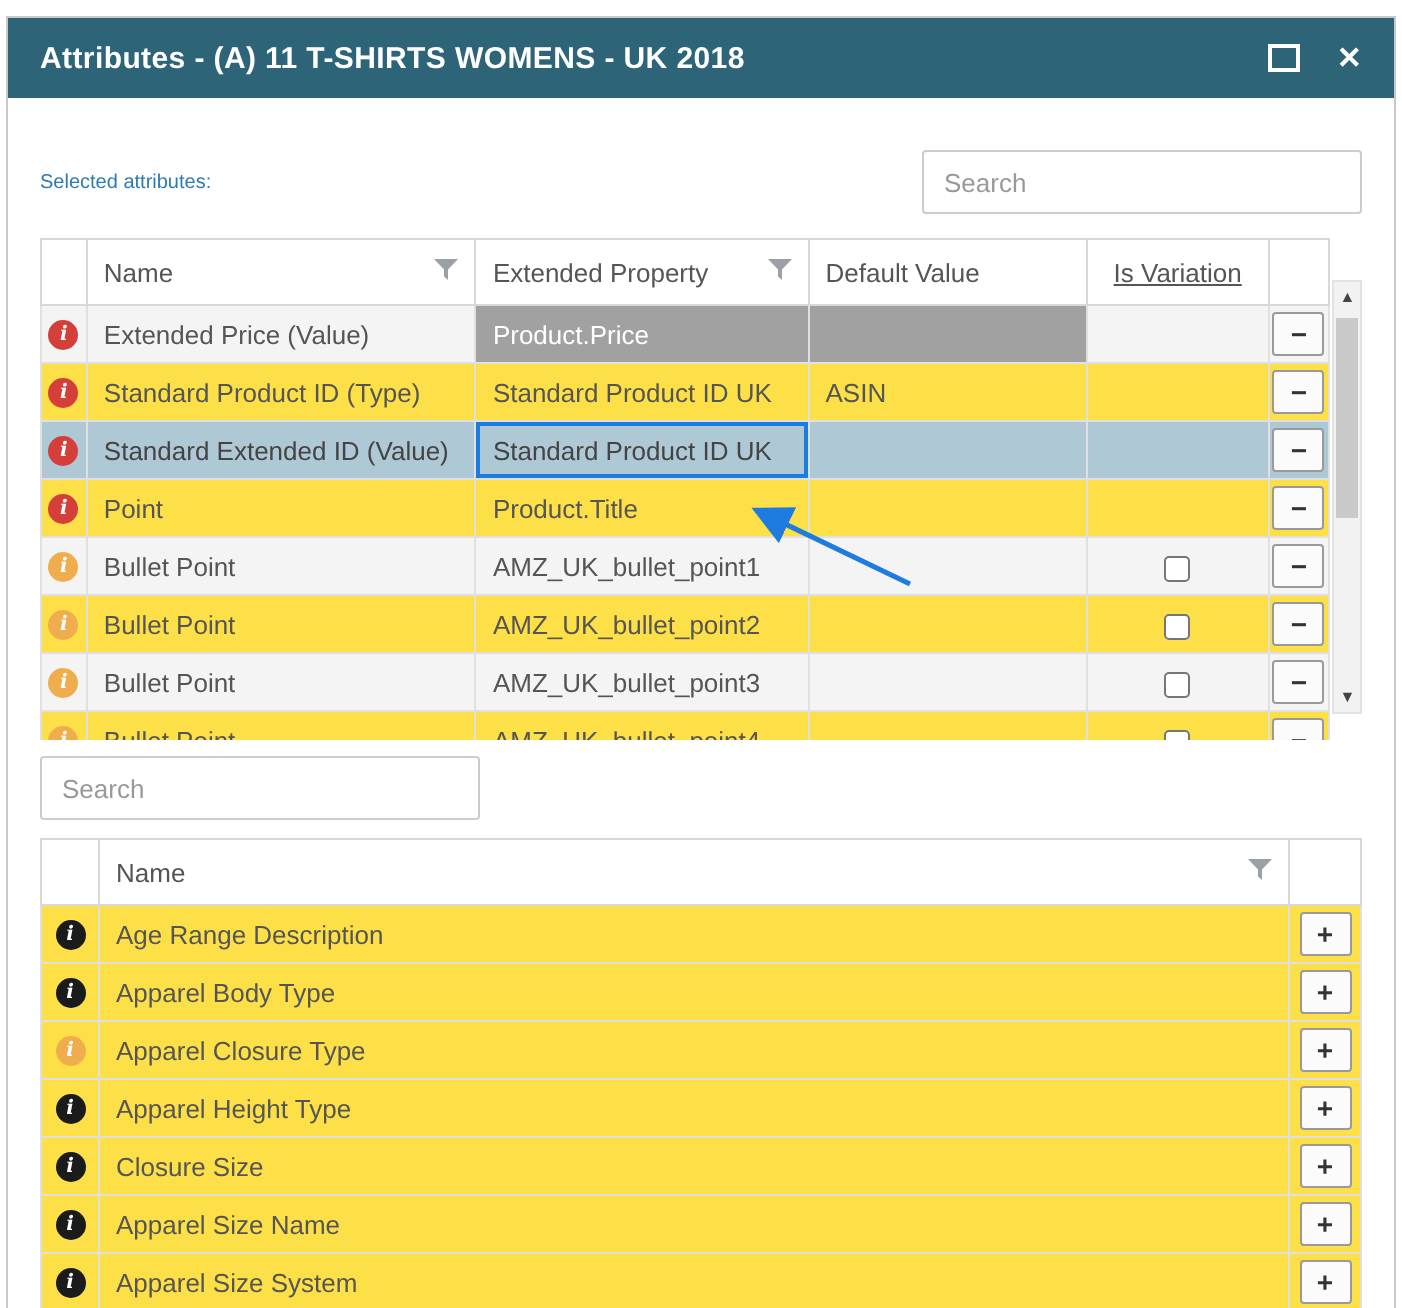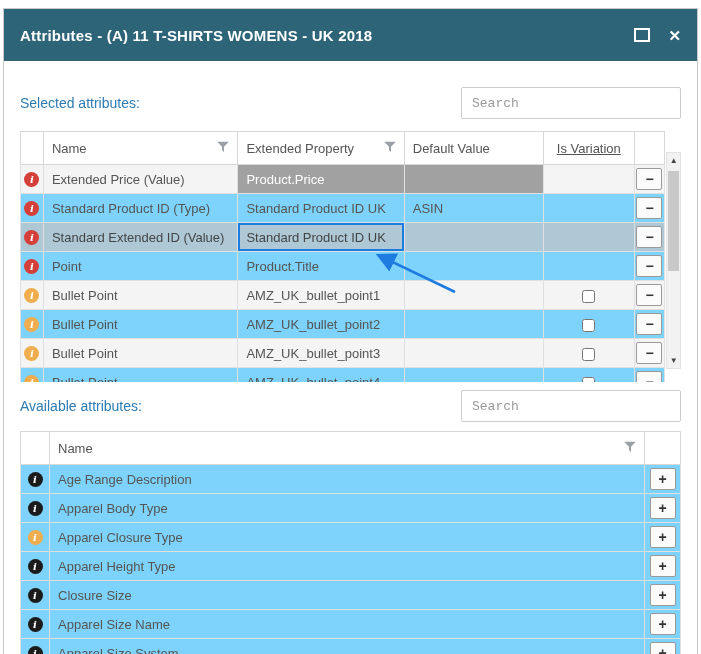--- a/index.html
+++ b/index.html
@@ -1,35 +1,35 @@
 <!DOCTYPE html>
 <html style="--header-bg: #2d6478; --accent-blue: #2d7bb2; --selected-row: #aec8d6; --highlight-border: #1a7ce0; --gray-cell: #a1a1a1; --icon-red: #d43f3a; --icon-yellow: #f0ad4e; --icon-dark: #1b1b1b; --arrow-blue: #1e7be0;"><head>
 <meta charset="utf-8">
 <style>
   html,body{width:701px;height:654px;margin:0;padding:0;overflow:hidden;background:#fff;
     font-family:"Liberation Sans",sans-serif;font-size:13px;color:#555;}
   .dialog{position:absolute;left:3px;top:8px;right:3px;bottom:0;background:#fff;
     border:1px solid #c9c9c9;border-bottom:none;}
-  .dialog-header{height:52px;background:var(--header-bg,#2d6478);color:#fff;display:flex;
+  .dialog-header{height:40px;background:var(--header-bg,#2d6478);color:#fff;display:flex;
     align-items:center;padding:0 16px;}
   .dialog-title{flex:1;font-size:15px;font-weight:bold;letter-spacing:.2px;}
   .win-btns{display:flex;align-items:center;gap:18px;}
   .maximize-icon{width:12px;height:10px;border:2px solid #fff;display:inline-block;}
   .close-icon{font-size:15px;font-weight:bold;cursor:pointer;line-height:1;}
   .content{padding:0 16px;}
   .section-head{display:flex;justify-content:space-between;align-items:center;height:32px;}
   .sec1{margin-top:26px;} .sec2{margin-top:8px;}
-  .section-label{color:var(--accent-blue,#2d7bb2);font-size:14px;}
+  .section-label{color:var(--accent-blue,#2d7bb2);font-size:10px;}
   .search-input{width:198px;height:30px;border:1px solid #ccc;border-radius:2px;
-    padding:0 10px;font-size:13px;color:#555;font-family:Liberation Mono, monospace;outline:none;}
+    padding:0 10px;font-size:13px;color:#555;font-family:Liberation Sans, sans-serif;outline:none;}
   .search-input::placeholder{color:#999;}
   .tbl-zone{display:flex;align-items:flex-start;}
   .tbl-wrap1{margin-top:12px;height:251px;overflow:hidden;}
   .tbl-wrap2{margin-top:9px;overflow:hidden;}
-  table{border-collapse:collapse;table-layout:fixed;background:#7dd3fc;font-size:13px;padding-left:43px;}
+  table{border-collapse:collapse;table-layout:fixed;background:#fde047;font-size:13px;padding-left:43px;}
   th,td{border:1px solid #e0e0e0;padding:0 8px;height:28px;overflow:hidden;
     white-space:nowrap;text-overflow:ellipsis;text-align:left;font-weight:normal;}
   thead th{height:32px;color:#555;background:#fff;border-color:#d8d8d8;position:relative;}
   .c-icon{width:28px;padding:0;text-align:center;}
   .t1 .c-name{width:182px;} .t1 .c-ext{width:158px;} .t1 .c-def{width:162px;}
   .t1 .c-var{width:82px;text-align:center;text-decoration:underline;} .t1 .c-act{width:33px;padding:0;text-align:center;}
   .t2 .c-name{width:578px;} .t2 .c-act{width:35px;padding:0;text-align:center;}
   tr.striped td{background:#f4f4f4;}
   tr.selected td{background:var(--selected-row,#aec8d6);color:#444;}
   td.gray-cell{background:var(--gray-cell,#a1a1a1)!important;color:#fff;}
@@ -170,21 +170,20 @@
       <div class="vscroll">
         <div class="scroll-btn">▲</div>
         <div class="scroll-track">
           <div class="scroll-thumb"></div>
         </div>
         <div class="scroll-btn">▼</div>
       </div>
     </div>
 
     <div class="section-head sec2">
-      <span class="section-label">Available attributes:</span>
       <input class="search-input" placeholder="Search" style="">
     </div>
 
     <div class="tbl-wrap2">
       <table class="t2">
         <thead>
           <tr>
             <th class="c-icon"></th>
             <th class="c-name">
               <span>Name</span>

